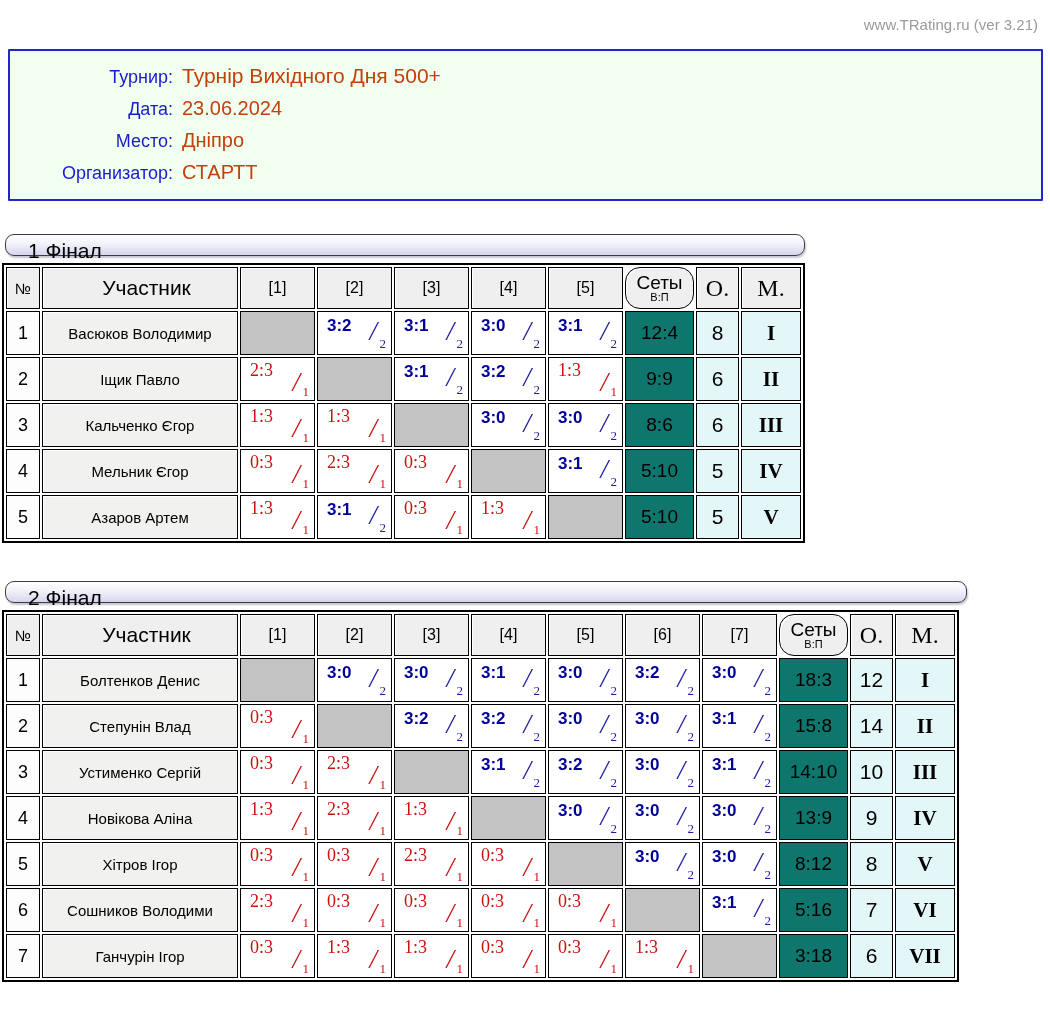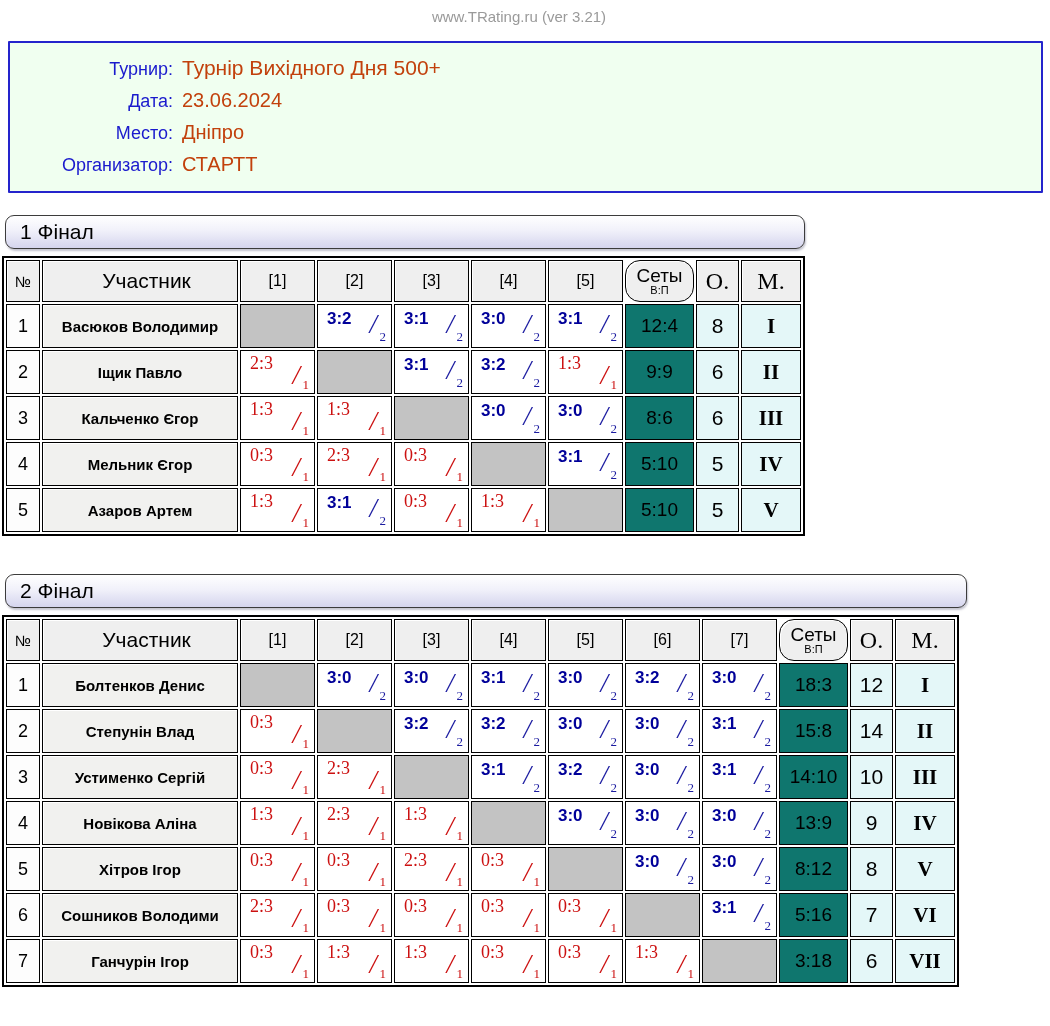--- a/index.html
+++ b/index.html
@@ -1,39 +1,39 @@
 <!DOCTYPE html>
 <html><head>
 <meta charset="utf-8">
 <style>
   * { margin:0; padding:0; box-sizing:border-box; }
   html,body { background:#ffffff; width:1050px; font-family:"Liberation Sans","DejaVu Sans",sans-serif; color:#000; }
 
   
-  .topbar { text-align:center; padding:8px 12px 6px 0; }
+  .topbar { text-align:right; padding:16px 12px 6px 0; }
   .site-link { color:#9a9a9a; font-size:15px; }
 
   
   .info-box {
     margin:9px 7px 0 8px;
     background:#f0fff0;
     border:2px solid #2424cc;
     border-radius:1px;
     padding:9px 0 10px 0;
   }
   .info-row { display:flex; align-items:baseline; line-height:31px; }
   .info-label { width:172px; text-align:right; color:#1a1acd; font-size:18px; padding-right:9px; flex:none; }
   .info-value { color:#c2410c; font-size:20px; }
   .info-row.first .info-value { font-size:21px; }
 
   
   .section-header {
-    height:34px; line-height:32px;
-    margin:22px 0 7px 5px;
-    padding-left:14px;
+    height:22px; line-height:32px;
+    margin:33px 0 7px 5px;
+    padding-left:22px;
     font-size:21px; color:#000;
     background:linear-gradient(180deg,#ffffff 0%,#f1f1fa 45%,#d5d5ee 100%);
     border:1px solid #3c3c3c;
     border-radius:9px;
     box-shadow:1px 2px 2px rgba(90,90,120,0.35);
   }
   .section-header.second { margin-top:38px; }
   .w1 { width:800px; }
   .w2 { width:962px; }
 
@@ -57,21 +57,21 @@
 
   th.h-num   { font-size:15px; }
   th.h-name  { font-size:21px; text-align:left; padding-left:13px; }
   th.h-round { font-size:16px; }
   th.h-sets  { font-size:19px; line-height:1.02;border-radius:15px; }
   th.h-sets .sub { display:block; font-size:11px; }
   th.h-pts, th.h-place { font-family:"Liberation Serif","DejaVu Serif",serif; font-size:24px; }
 
   td.c-num   { background:#fdfdfd; font-size:18px; }
   td.c-name  { background:#f1f1ef; text-align:left; padding-left:0; font-size:15px;
-               white-space:nowrap; box-shadow:inset 1px 1px 0 #ffffff;font-weight:bold; }
+               white-space:nowrap; box-shadow:inset 1px 1px 0 #ffffff; }
   td.c-diag  { background:#c3c3c3; }
   td.c-match { background:#ffffff; position:relative; }
   td.c-sets  { background:#0f766e; font-size:19px; }
   td.c-pts   { background:#e4f7f8; font-size:21px; }
   td.c-place { background:#e4f7f8; font-family:"Liberation Serif","DejaVu Serif",serif; font-weight:bold; font-size:21px; }
 
   
   .sc { position:absolute; top:4px; left:9px; }
   .sl { position:absolute; font-family:"Liberation Serif","DejaVu Serif",serif; font-style:italic; font-size:27px; line-height:1; right:14px; }
   .sb { position:absolute; font-family:"Liberation Serif","DejaVu Serif",serif; font-size:13px; right:5px; bottom:2px; }

